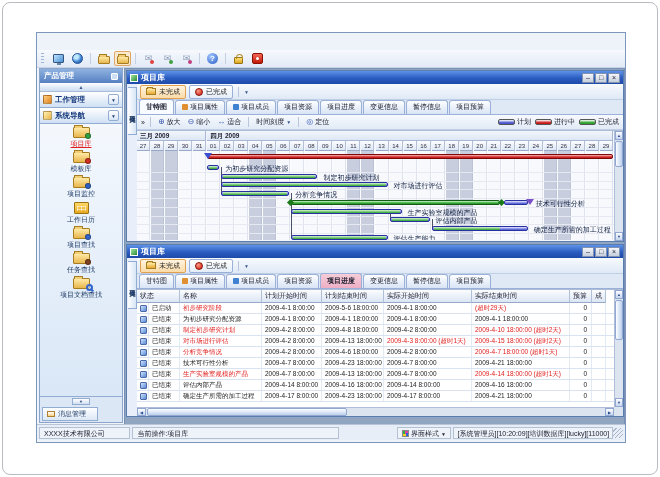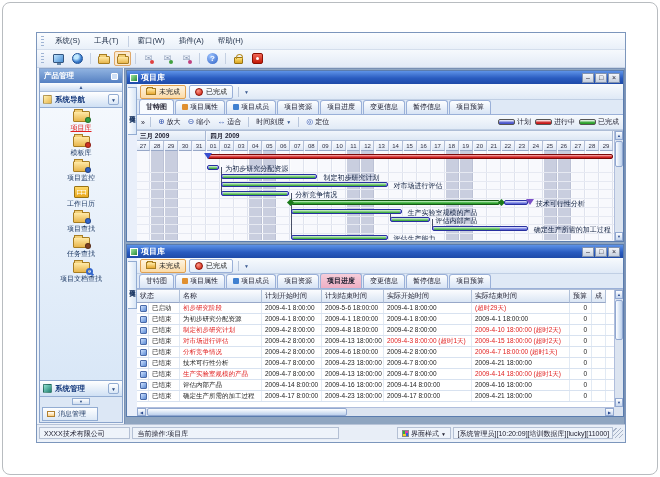--- a/index.html
+++ b/index.html
@@ -170,29 +170,20 @@
            background:repeating-linear-gradient(135deg,transparent 0 2px,#a8b4c8 2px 3px); }
 </style>
 </head>
 <body>
 
 <div class="stage">
   <div class="frame"></div>
 
   <div class="appwin">
 
-    <div id="menubar">
-      <div class="grip"></div>
-      <div class="menu-item">系统(S)</div>
-      <div class="menu-item">工具(T)</div>
-      <div class="msep"></div>
-      <div class="menu-item">窗口(W)</div>
-      <div class="menu-item">插件(A)</div>
-      <div class="menu-item">帮助(H)</div>
-    </div>
 
     <div id="toolbar">
       <div class="grip"></div>
       <div class="tbtn">
           <div class="i-monitor"></div>
         </div>
       <div class="tbtn">
           <div class="i-globe"></div>
         </div>
       <div class="msep"></div>
@@ -224,20 +215,25 @@
           <div class="i-stop"></div>
         </div>
     </div>
 
     <div id="sidebar">
       <div id="sb-head">
         <span>产品管理</span>
         <span class="pin"></span>
       </div>
       <div class="sb-scrollup">▲</div>
+      <div class="sb-sec">
+        <span class="sec-ico" style="background:linear-gradient(135deg,#ffd080,#e08020)"></span>
+        <span>工作管理</span>
+        <span class="sec-arrow">▼</span>
+      </div>
       <div class="sb-sec">
         <span class="sec-ico" style="background:linear-gradient(135deg,#fff0b0,#e8b64d)"></span>
         <span>系统导航</span>
         <span class="sec-arrow">▼</span>
       </div>
       <div id="sb-items">
           <div class="nav-item">
             <div class="fold">
               <span class="bdg" style="background: rgb(48, 160, 64);"></span>
             </div>
@@ -271,25 +267,20 @@
             </div>
             <div class="nav-lbl">任务查找</div>
           </div>
           <div class="nav-item">
             <div class="fold">
               <span class="mag"></span>
             </div>
             <div class="nav-lbl">项目文档查找</div>
           </div>
         </div>
-      <div class="sb-sec">
-        <span class="sec-ico" style="background:linear-gradient(135deg,#90e0d0,#208070)"></span>
-        <span>系统管理</span>
-        <span class="sec-arrow">▼</span>
-      </div>
       <div class="sb-mini">
           <span>▼</span>
         </div>
       <div id="sb-msgtab">
         <span class="msg-ico"></span>
         <span>消息管理</span>
       </div>
     </div>
 
     <div id="mdi">

